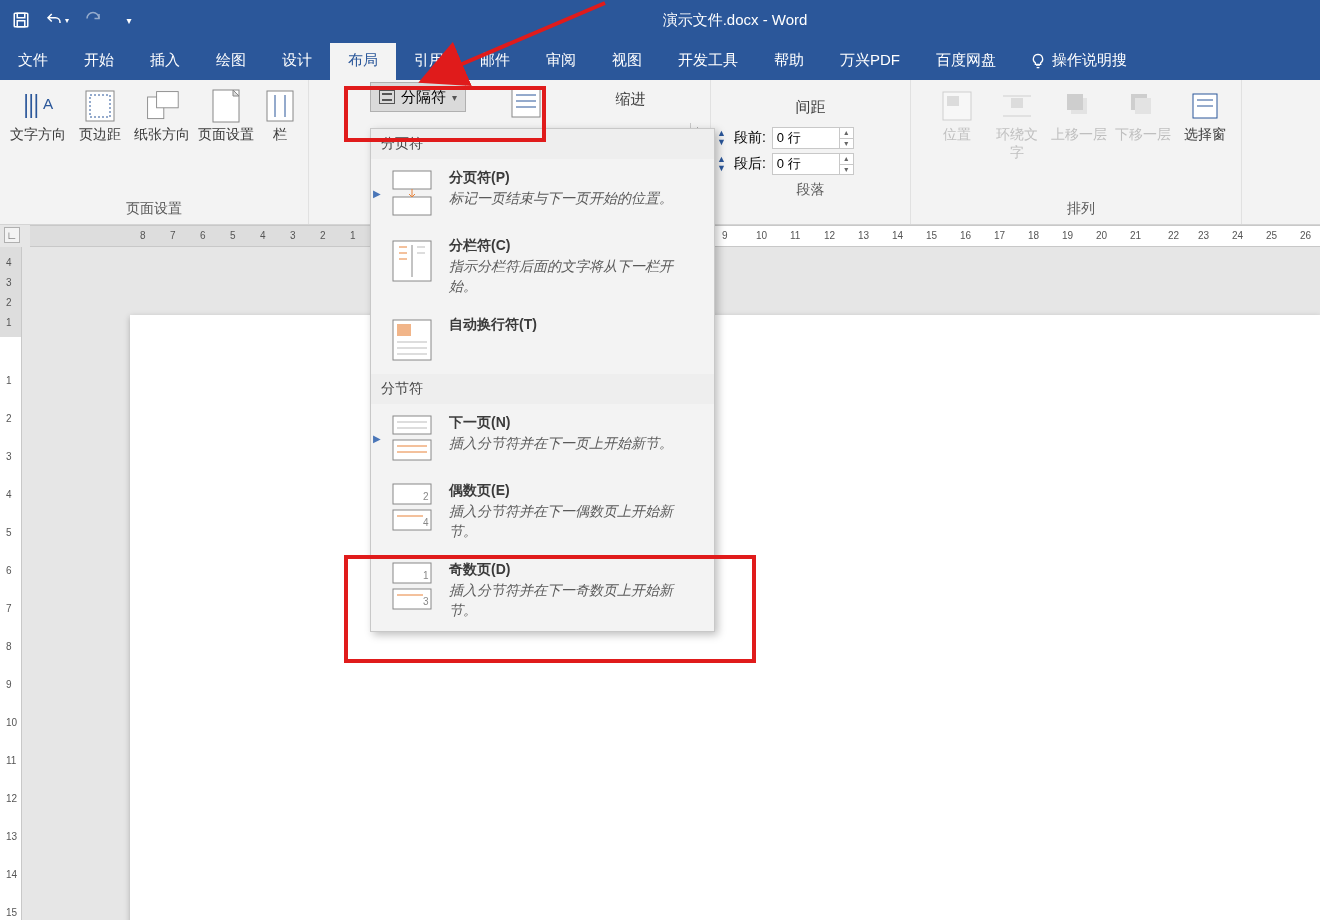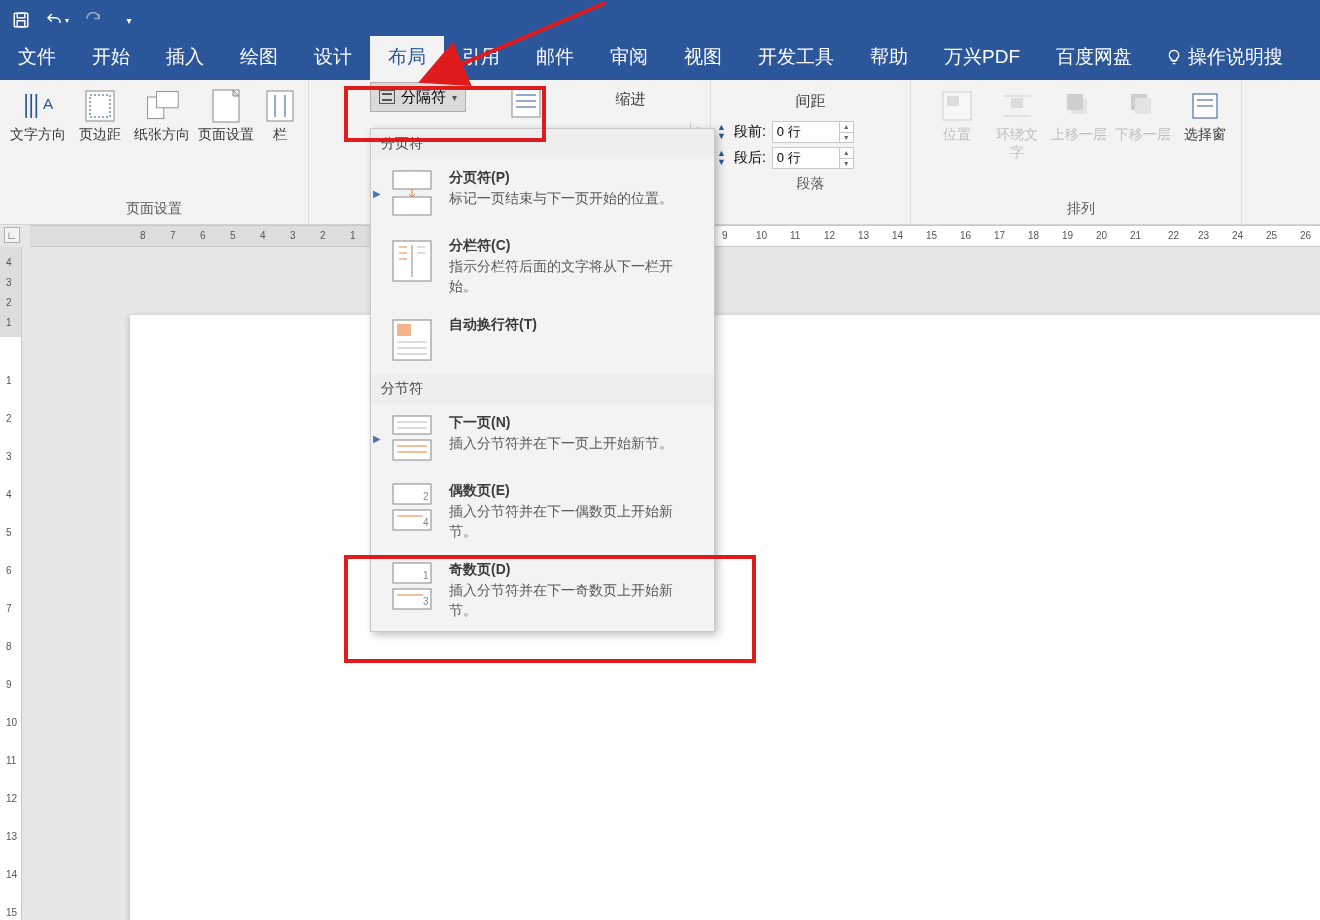--- a/index.html
+++ b/index.html
@@ -6,21 +6,21 @@
 body{width:1320px;height:920px;background:#e6e6e6;overflow:hidden;position:relative;}
 
 
 .titlebar{height:40px;background:#2b579a;display:flex;align-items:center;color:#fff;font-size:14px;}
 .qat{display:flex;align-items:center;gap:10px;padding:0 8px;}
 .qat-btn{width:26px;height:26px;display:flex;align-items:center;justify-content:center;border-radius:2px;}
 .qat-btn svg{width:18px;height:18px;}
 .titlebar-title{flex:1;text-align:center;font-size:15px;}
 
 
-.tabbar{height:40px;background:#2b579a;display:flex;align-items:flex-end;color:#fff;font-size:19px;}
+.tabbar{height:40px;background:#2b579a;display:flex;align-items:flex-end;color:#fff;font-size:15px;}
 .tab{padding:8px 18px 10px;cursor:pointer;}
 .tab.active{background:#f3f3f3;color:#2b579a;}
 .tab-tell{display:flex;align-items:center;gap:6px;padding:8px 16px 10px;}
 
 
 .ribbon{height:145px;background:#f3f3f3;border-bottom:1px solid #d4d4d4;display:flex;position:relative;}
 .group{display:flex;flex-direction:column;border-right:1px solid #e1e1e1;padding:4px 6px 0;}
 .group-body{display:flex;align-items:flex-start;flex:1;}
 .group-label{text-align:center;font-size:14px;color:#5a5a5a;padding:4px 0 6px;}
 .vbtn{display:flex;flex-direction:column;align-items:center;justify-content:flex-start;padding:4px 4px 0;min-width:60px;}
@@ -60,21 +60,21 @@
 .page{position:absolute;left:130px;top:90px;width:1190px;height:830px;background:#fff;box-shadow:0 2px 6px rgba(0,0,0,.25);}
 
 
 .dd{position:absolute;left:370px;top:128px;width:345px;background:#f3f3f3;border:1px solid #c8c8c8;box-shadow:3px 3px 8px rgba(0,0,0,.25);z-index:40;font-size:14px;}
 .dd-header{background:#eeeeee;padding:6px 10px;font-weight:normal;color:#444;}
 .dd-item{display:flex;gap:14px;padding:10px 14px 10px 18px;position:relative;}
 .dd-item .tri{position:absolute;left:2px;top:50%;transform:translateY(-50%);font-size:10px;color:#4a76b8;display:none;}
 .dd-item.sel .tri{display:block;}
 .dd-ico{width:46px;height:48px;flex-shrink:0;}
 .dd-txt .t{font-weight:bold;color:#3b3b3b;margin-bottom:2px;}
-.dd-txt .d{color:#5a5a5a;line-height:1.4;}
+.dd-txt .d{color:#5a5a5a;line-height:1.4;font-style:italic;}
 .ruler-num{position:absolute;top:4px;font-size:10px;color:#555;}
 </style>
 </head>
 <body>
 
 <div class="titlebar">
   <div class="qat">
     <div class="qat-btn">
         <svg viewBox="0 0 24 24" fill="none" stroke="#fff" stroke-width="2">
           <rect x="3" y="3" width="18" height="18" rx="1"></rect>
@@ -90,20 +90,21 @@
         <span style="font-size:8px;color:#fff;margin-left:2px">▾</span>
       </div>
     <div class="qat-btn" style="opacity:.5">
         <svg viewBox="0 0 24 24" fill="none" stroke="#fff" stroke-width="2">
           <path d="M20 10A8 8 0 104 10"></path>
           <path d="M20 4v6h-6"></path>
         </svg>
       </div>
     <div class="qat-btn" style="font-size:10px;color:#fff">▾</div>
   </div>
+  <div class="titlebar-title">演示文件.docx  -  Word</div>
 </div>
 
 <div class="tabbar">
   <div class="tab">文件</div>
   <div class="tab">开始</div>
   <div class="tab">插入</div>
   <div class="tab">绘图</div>
   <div class="tab">设计</div>
   <div class="tab active">布局</div>
   <div class="tab">引用</div>
@@ -208,21 +209,21 @@
     <div class="spin-row" style="justify-content:flex-end">
       <div class="spin-field" style="width:28px;background:transparent;border:none">
           <div class="spinbtns">
             <div>▴</div>
             <div>▾</div>
           </div>
         </div>
     </div>
   </div>
 
-  <div class="group" style="padding-top:12px;min-width:200px">
+  <div class="group" style="padding-top:18px;min-width:200px">
     <div style="text-align:center;font-size:15px;color:#3b3b3b;margin-bottom:8px">间距</div>
     <div class="spin-row">
       <div class="arrowpair">▲<span>▼</span></div>
       <span>段前:</span>
       <div class="spin-field">
           <span>0 行</span>
           <div class="spinbtns">
             <div>▴</div>
             <div>▾</div>
           </div>

